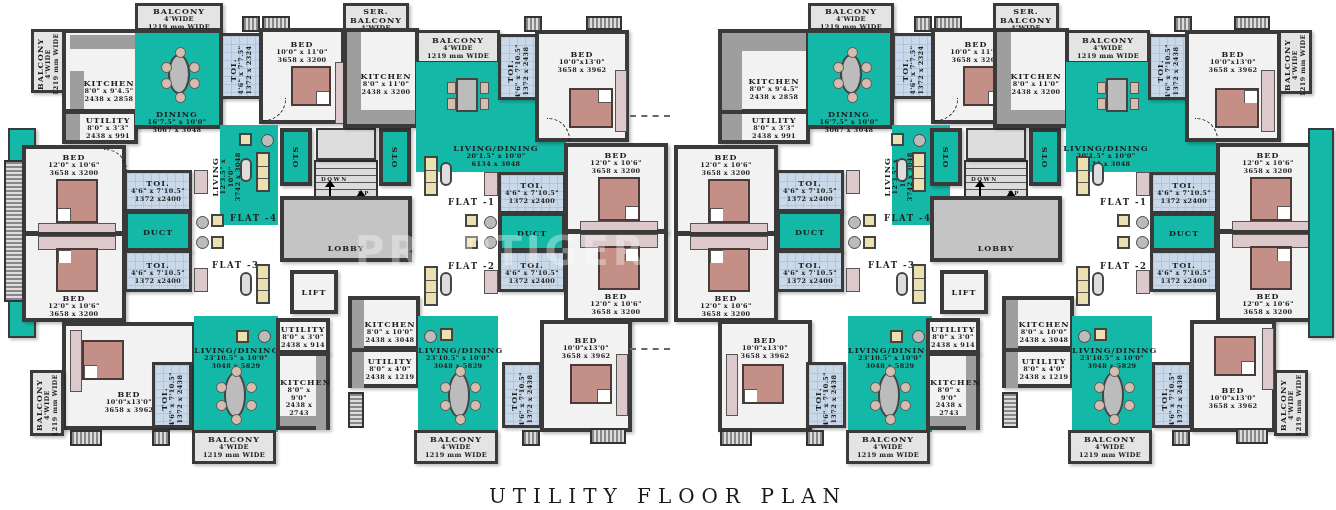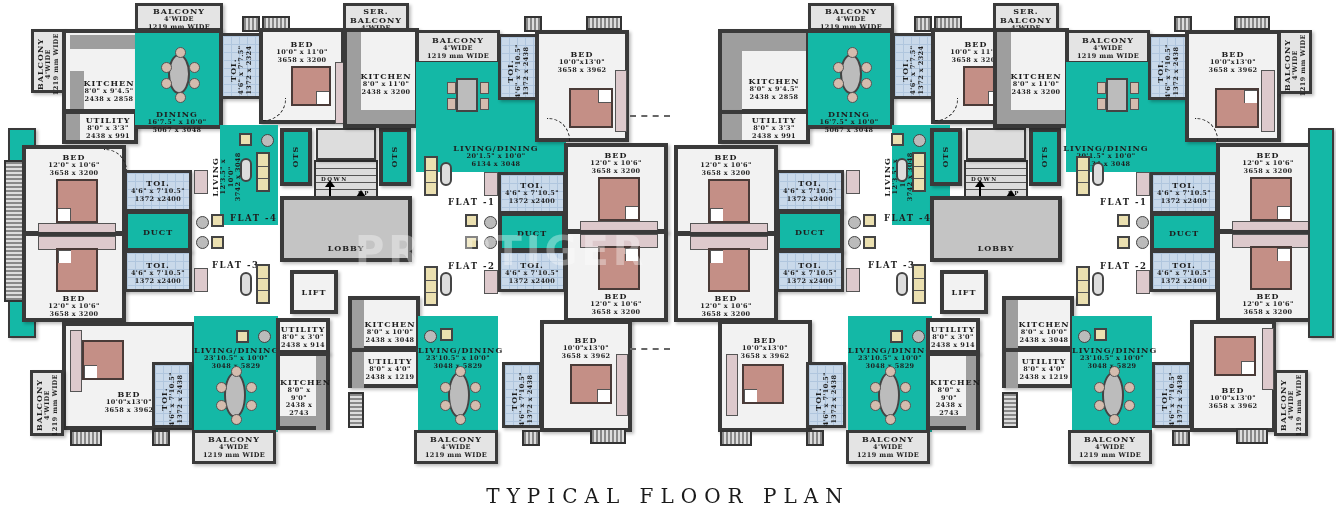--- a/index.html
+++ b/index.html
@@ -879,13 +879,13 @@
           <span class="n">BALCONY</span>
           <span class="d">4'WIDE</span>
           <span class="d">1219 mm WIDE</span>
         </div>
     </div>
   </div>
 
   <div class="watermark">PROPTIGER</div>
 </div>
 
-<div class="title">TYPICAL FLOOR PLAN</div>
+<div class="title">UTILITY FLOOR PLAN</div>
 
 </body></html>

